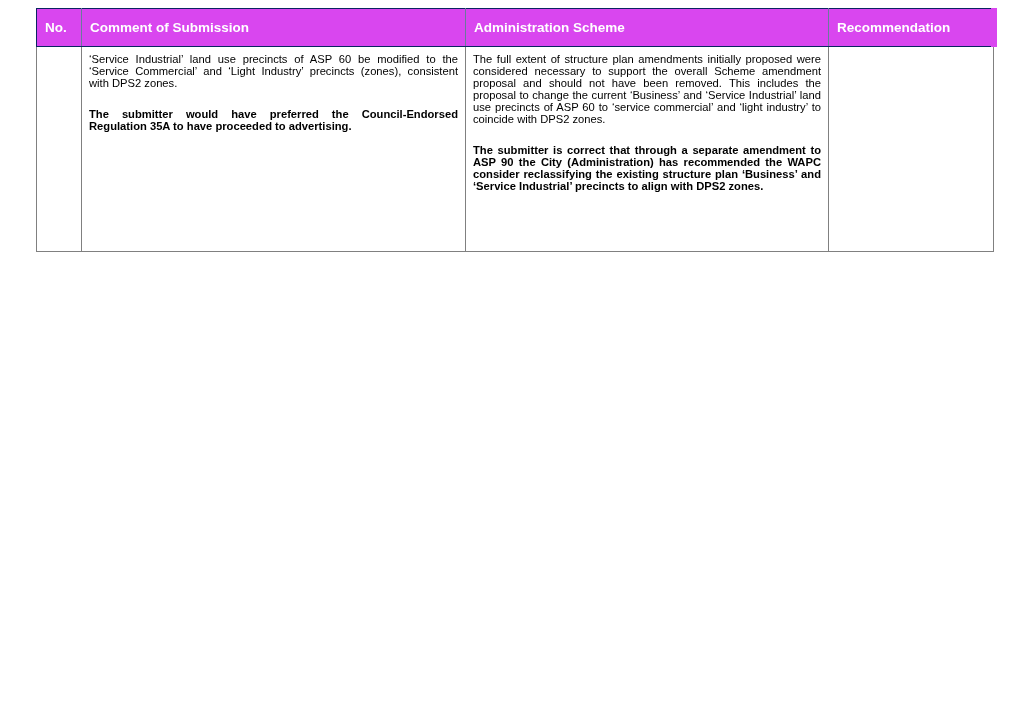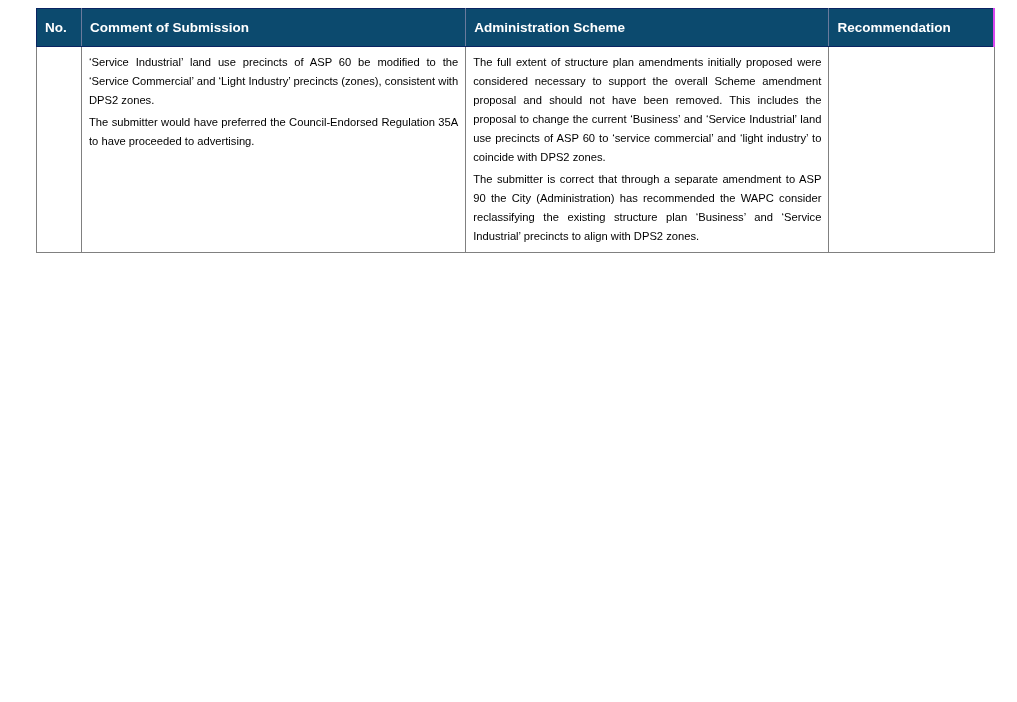--- a/index.html
+++ b/index.html
@@ -27,57 +27,58 @@
     border-collapse: collapse;
     table-layout: fixed;
   }
   .submissions-table th,
   .submissions-table td {
     border: 1px solid #808080;
     vertical-align: top;
     padding: 0;
   }
   .submissions-table thead th {
-    background: #0c4a6e;
+    background: #d946ef;
     border: 1px solid #0a2462;
     border-right: 1px solid #6a7a9c;
     color: #ffffff;
     font-size: 13.5px;
     font-weight: bold;
     text-align: left;
     height: 37px;
     line-height: 37px;
     padding: 0 0 0 8px;
     white-space: nowrap;
     overflow: hidden;
   }
   .submissions-table thead th:last-child {
-    border-right: 2px solid #d946ef;
+    border-right: 6px solid #d946ef;
   }
   .col-no      { width: 45px; }
   .col-summary { width: 384px; }
   .col-admin   { width: 363px; }
   .col-rec     { width: 165px; }
 
   .submissions-table tbody td {
     height: 192px;
     padding: 6px 7px 6px 7px;
   }
   .cell-text {
     font-size: 11.2px;
-    line-height: 19px;
+    line-height: 12px;
     color: #000000;
     text-align: justify;
     text-justify: inter-word;
   }
   .cell-text p {
     margin: 0;
   }
   .cell-text p + p {
-    margin-top: 3px;
+    margin-top: 19px;
+    font-weight: bold;
   }
   .cell-empty {
     min-height: 1px;
   }
 </style>
 </head>
 <body>
 
 <div class="page">
 

